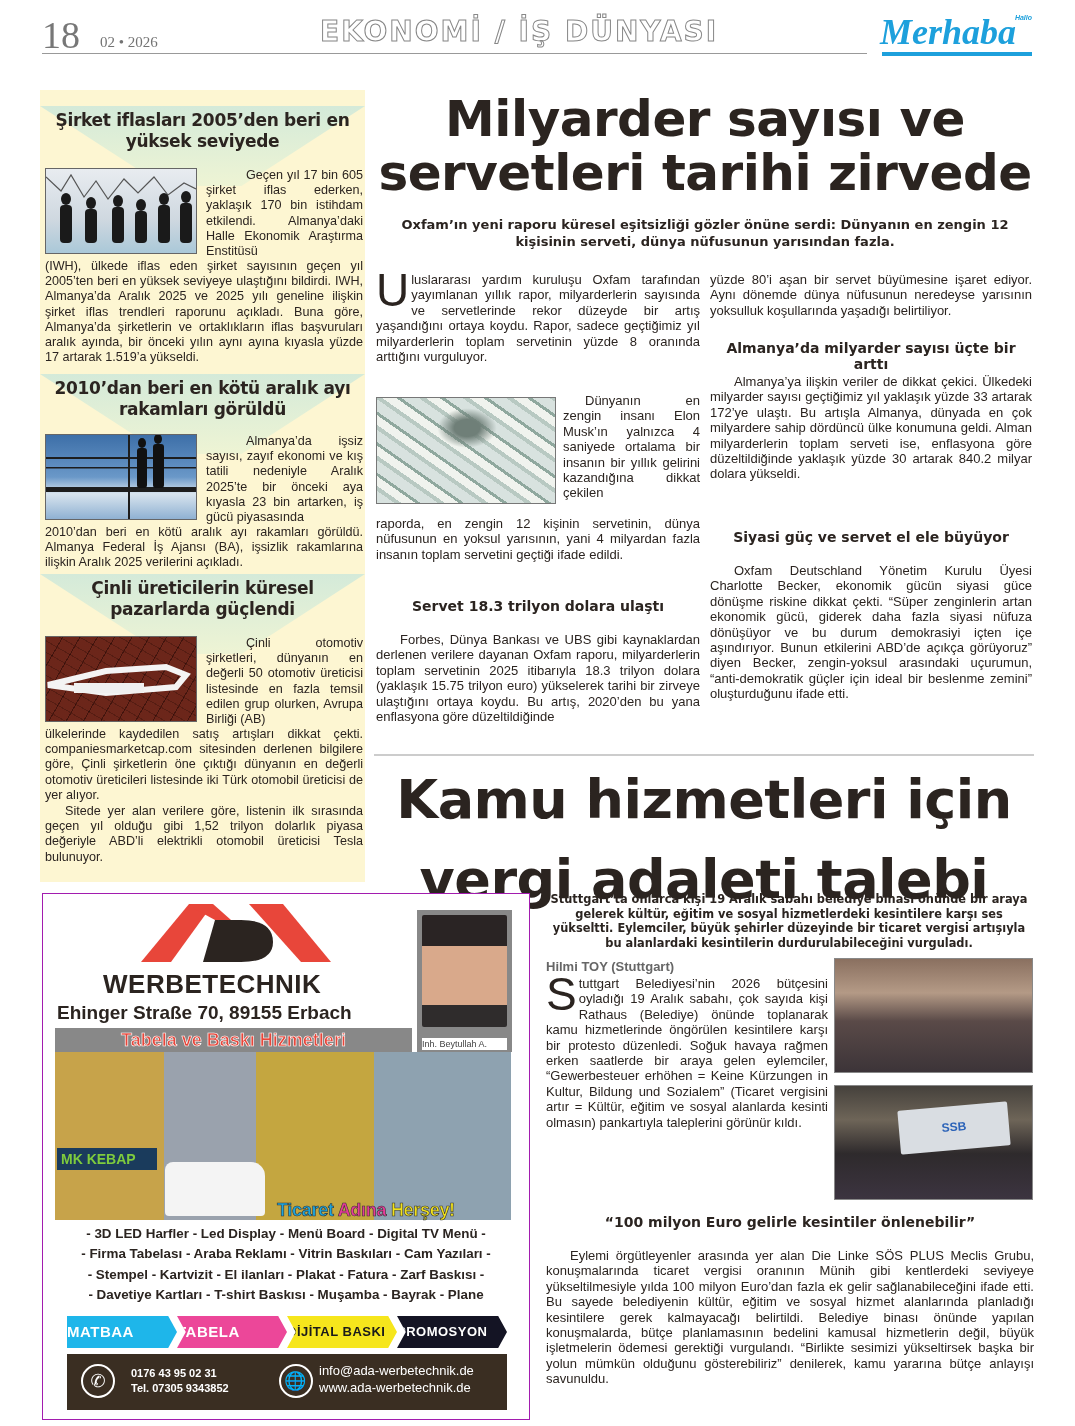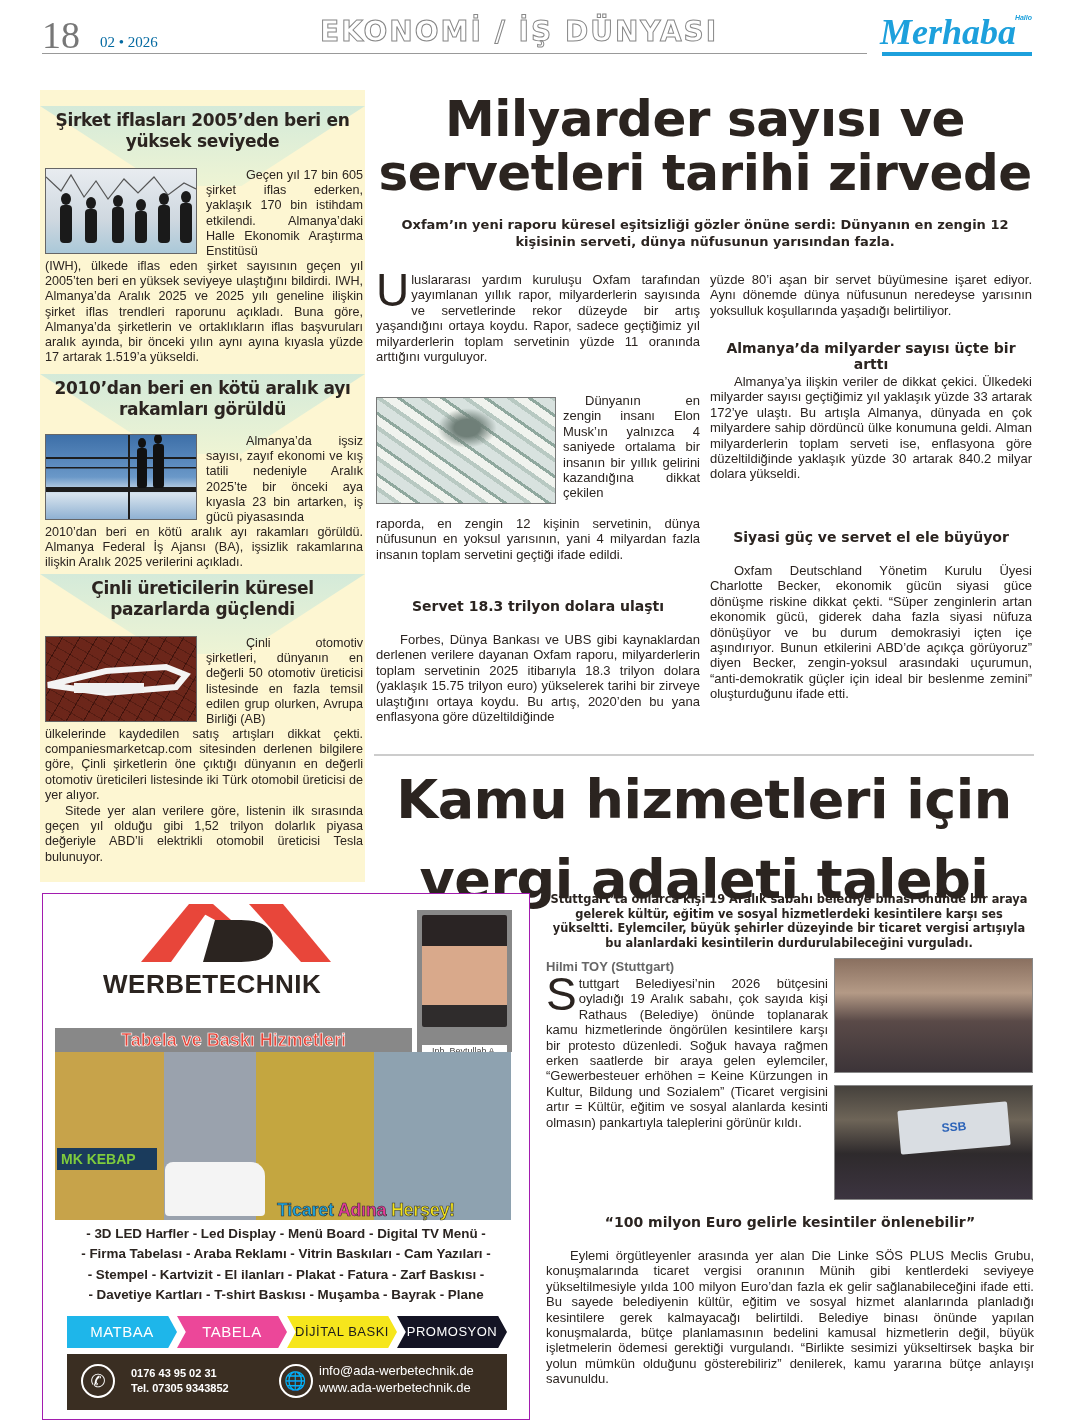--- a/index.html
+++ b/index.html
@@ -1,20 +1,20 @@
 <!DOCTYPE html>
 <html><head>
 <meta charset="utf-8">
 <style>
 *{box-sizing:border-box;margin:0;padding:0}
 body{width:1075px;height:1426px;background:#fff;position:relative;overflow:hidden;font-family:"Liberation Sans",sans-serif;color:#2b2420}
 .abs{position:absolute}
 
 .pgnum{left:42px;top:16px;font-family:"Liberation Serif",serif;font-size:38px;color:#777;line-height:1}
-.pgdate{left:100px;top:34px;font-family:"Liberation Serif",serif;font-size:15px;color:#0369a1}
+.pgdate{left:100px;top:34px;font-family:"Liberation Serif",serif;font-size:15px;color:#737373}
 .section{left:320px;top:18px;width:430px;font-family:"DejaVu Sans",sans-serif;font-weight:bold;font-size:28px;color:#fff;-webkit-text-stroke:1px #888;letter-spacing:2px;line-height:1}
 .hrule{left:42px;top:53px;width:825px;height:1px;background:#999}
 .logo{left:878px;top:14px;width:156px;height:42px}
 .logo .m{font-family:"Liberation Serif",serif;font-style:italic;font-weight:bold;font-size:36px;color:#1da0dc;line-height:1;position:absolute;left:2px;top:0}
 .logo .h{position:absolute;right:2px;top:0;font-size:7px;font-style:italic;color:#1da0dc;font-weight:bold}
 .logo .bar{position:absolute;left:4px;bottom:0;width:150px;height:4px;background:#1da0dc}
 
 .sidebar{left:40px;top:90px;width:325px;height:792px;background:#fdf6d2}
 .sbox{position:absolute;left:0;width:325px}
 .sbox .tri{position:absolute;left:0;top:0;width:325px;height:80px;background:linear-gradient(180deg,#d4ead9,#eef4d4);clip-path:polygon(0 0,100% 0,62% 100%,38% 100%)}
@@ -40,28 +40,28 @@
 
 .ad{left:42px;top:893px;width:488px;height:527px;border:1px solid #a21caf;background:#fff}
 .ada-logo{position:absolute;left:88px;top:6px;width:210px;height:64px}
 .ada-logo .l{position:absolute;left:0;top:0;width:100%;height:100%}
 .werbe{position:absolute;left:60px;top:75px;font-size:26px;font-weight:bold;color:#2b2420;letter-spacing:.5px}
 .addr{position:absolute;left:14px;top:108px;font-size:19px;font-weight:bold;color:#2b2420}
 .graybar{position:absolute;left:12px;top:134px;width:357px;height:24px;background:#888}
 .graybar span{display:block;text-align:center;font-weight:bold;font-size:18px;color:#e8463a;-webkit-text-stroke:.6px #fff;line-height:24px}
 .portrait{position:absolute;left:374px;top:16px;width:95px;height:142px;background:#888;padding:5px}
 .portrait .face{width:85px;height:112px;background:linear-gradient(180deg,#2a2424 0 28%,#d9a98b 28% 80%,#2f2c2c 80%);border-radius:2px}
-.portrait .cap{background:#fff;font-size:9px;text-align:center;color:#444;margin-top:18px;line-height:12px}
+.portrait .cap{background:#fff;font-size:9px;text-align:left;color:#444;margin-top:11px;line-height:12px}
 .collage{position:absolute;left:12px;top:158px;width:456px;height:168px;background:linear-gradient(90deg,#c7a34a 0 24%,#9aa2ad 24% 44%,#c4a640 44% 70%,#8ea2b0 70%)}
 .collage .kebap{position:absolute;left:2px;top:96px;width:100px;height:22px;background:#1a3b5c;color:#7ecb3d;font-weight:bold;font-size:14px;line-height:22px;padding-left:4px}
 .collage .van{position:absolute;left:110px;top:110px;width:100px;height:54px;background:#f4f4f4;border-radius:8px 14px 4px 4px}
 .collage .slogan{position:absolute;left:222px;top:148px;font-weight:bold;font-size:18px;-webkit-text-stroke:.6px #333;letter-spacing:-.3px}
 .services{position:absolute;left:14px;top:330px;width:458px;text-align:center;font-weight:bold;font-size:13.4px;line-height:20.4px;color:#2b2420}
 .tabs4{position:absolute;left:24px;top:422px;width:440px;height:32px;display:flex}
-.tabs4 div{flex:1;font-weight:normal;font-size:15px;line-height:32px;text-align:center;letter-spacing:.5px;clip-path:polygon(0 0,92% 0,100% 50%,92% 100%,0 100%,8% 50%)}
+.tabs4 div{flex:1;font-weight:bold;font-size:15px;line-height:32px;text-align:left;letter-spacing:.5px;clip-path:polygon(0 0,92% 0,100% 50%,92% 100%,0 100%,8% 50%)}
 .tabs4 div:first-child{clip-path:polygon(0 0,92% 0,100% 50%,92% 100%,0 100%)}
 .contact{position:absolute;left:24px;top:460px;width:440px;height:56px;background:#3a2e22;color:#fff}
 .contact .ic{position:absolute;top:10px;width:34px;height:34px;border:2px solid #fff;border-radius:50%;text-align:center;line-height:30px;font-size:18px}
 .contact .ph{position:absolute;left:64px;top:12px;font-weight:bold;font-size:11px;line-height:15px}
 .contact .web{position:absolute;left:252px;top:8px;font-size:13px;line-height:17px}
 </style>
 </head>
 <body>
 
 <div class="abs pgnum">18</div>
@@ -135,21 +135,21 @@
     <p style="top:62px;left:166px;width:157px;text-indent:40px">Çinli otomotiv şirketleri, dünyanın en değerli 50 otomotiv üreticisi listesinde en fazla temsil edilen grup olurken, Avrupa Birliği (AB)</p>
     <p style="top:153px">ülkelerinde kaydedilen satış artışları dikkat çekti. companiesmarketcap.com sitesinden derlenen bilgilere göre, Çinli şirketlerin öne çıktığı dünyanın en değerli otomotiv üreticileri listesinde iki Türk otomobil üreticisi de yer alıyor.</p>
     <p style="top:230px;text-indent:20px">Sitede yer alan verilere göre, listenin ilk sırasında geçen yıl olduğu gibi 1,52 trilyon dolarlık piyasa değeriyle ABD’li elektrikli otomobil üreticisi Tesla bulunuyor.</p>
   </div>
 </div>
 
 <div class="abs h1">Milyarder sayısı ve servetleri tarihi zirvede</div>
 <div class="abs deck">Oxfam’ın yeni raporu küresel eşitsizliği gözler önüne serdi: Dünyanın en zengin 12 kişisinin serveti, dünya nüfusunun yarısından fazla.</div>
 
 <div class="abs col" style="left:376px;top:272px;width:324px">
-  <span class="dropcap">U</span><span>luslararası yardım kuruluşu Oxfam tarafından yayımlanan yıllık rapor, milyarderlerin sayısında ve servetlerinde rekor düzeyde bir artış yaşandığını ortaya koydu. Rapor, sadece geçtiğimiz yıl milyarderlerin toplam servetinin yüzde 11 oranında arttığını vurguluyor.</span>
+  <span class="dropcap">U</span><span>luslararası yardım kuruluşu Oxfam tarafından yayımlanan yıllık rapor, milyarderlerin sayısında ve servetlerinde rekor düzeyde bir artış yaşandığını ortaya koydu. Rapor, sadece geçtiğimiz yıl milyarderlerin toplam servetinin yüzde 8 oranında arttığını vurguluyor.</span>
 </div>
 <div class="abs money"></div>
 <div class="abs col" style="left:563px;top:393px;width:137px;text-indent:22px">Dünyanın en zengin insanı Elon Musk’ın yalnızca 4 saniyede ortalama bir insanın bir yıllık gelirini kazandığına dikkat çekilen</div>
 <div class="abs col" style="left:376px;top:516px;width:324px">raporda, en zengin 12 kişinin servetinin, dünya nüfusunun en yoksul yarısının, yani 4 milyardan fazla insanın toplam servetini geçtiği ifade edildi.</div>
 <div class="abs sub" style="left:376px;top:598px;width:324px">Servet 18.3 trilyon dolara ulaştı</div>
 <div class="abs col" style="left:376px;top:632px;width:324px;text-indent:24px">Forbes, Dünya Bankası ve UBS gibi kaynaklardan derlenen verilere dayanan Oxfam raporu, milyarderlerin toplam servetinin 2025 itibarıyla 18.3 trilyon dolara (yaklaşık 15.75 trilyon euro) yükselerek tarihi bir zirveye ulaştığını ortaya koydu. Bu artış, 2020’den bu yana enflasyona göre düzeltildiğinde</div>
 
 <div class="abs col" style="left:710px;top:272px;width:322px">yüzde 80’i aşan bir servet büyümesine işaret ediyor. Aynı dönemde dünya nüfusunun neredeyse yarısının yoksulluk koşullarında yaşadığı belirtiliyor.</div>
 <div class="abs sub" style="left:710px;top:340px;width:322px">Almanya’da milyarder sayısı üçte bir arttı</div>
 <div class="abs col" style="left:710px;top:374px;width:322px;text-indent:24px">Almanya’ya ilişkin veriler de dikkat çekici. Ülkedeki milyarder sayısı geçtiğimiz yıl yaklaşık yüzde 33 artarak 172’ye ulaştı. Bu artışla Almanya, dünyada en çok milyardere sahip dördüncü ülke konumuna geldi. Alman milyarderlerin toplam serveti ise, enflasyona göre düzeltildiğinde yaklaşık yüzde 30 artarak 840.2 milyar dolara yükseldi.</div>
@@ -174,20 +174,21 @@
 <div class="abs ad">
   <div class="ada-logo">
     <svg class="l" viewBox="0 0 210 64">
         <polygon points="10,62 58,4 82,4 40,62" fill="#e8463a"></polygon>
         <polygon points="118,4 152,4 200,62 170,62" fill="#e8463a"></polygon>
         <path d="M84 20 L110 20 Q142 20 142 42 Q142 62 110 62 L72 62 Z" fill="#2b2420"></path>
         <polygon points="62,8 82,4 100,20 84,20" fill="#e8463a"></polygon>
       </svg>
   </div>
   <div class="werbe">WERBETECHNIK</div>
+  <div class="addr">Ehinger Straße 70, 89155 Erbach</div>
   <div class="graybar">
       <span>Tabela ve Baskı Hizmetleri</span>
     </div>
   <div class="portrait">
     <div class="face"></div>
     <div class="cap">Inh. Beytullah A.</div>
   </div>
   <div class="collage">
     <div class="kebap">MK KEBAP</div>
     <div class="van"></div>

